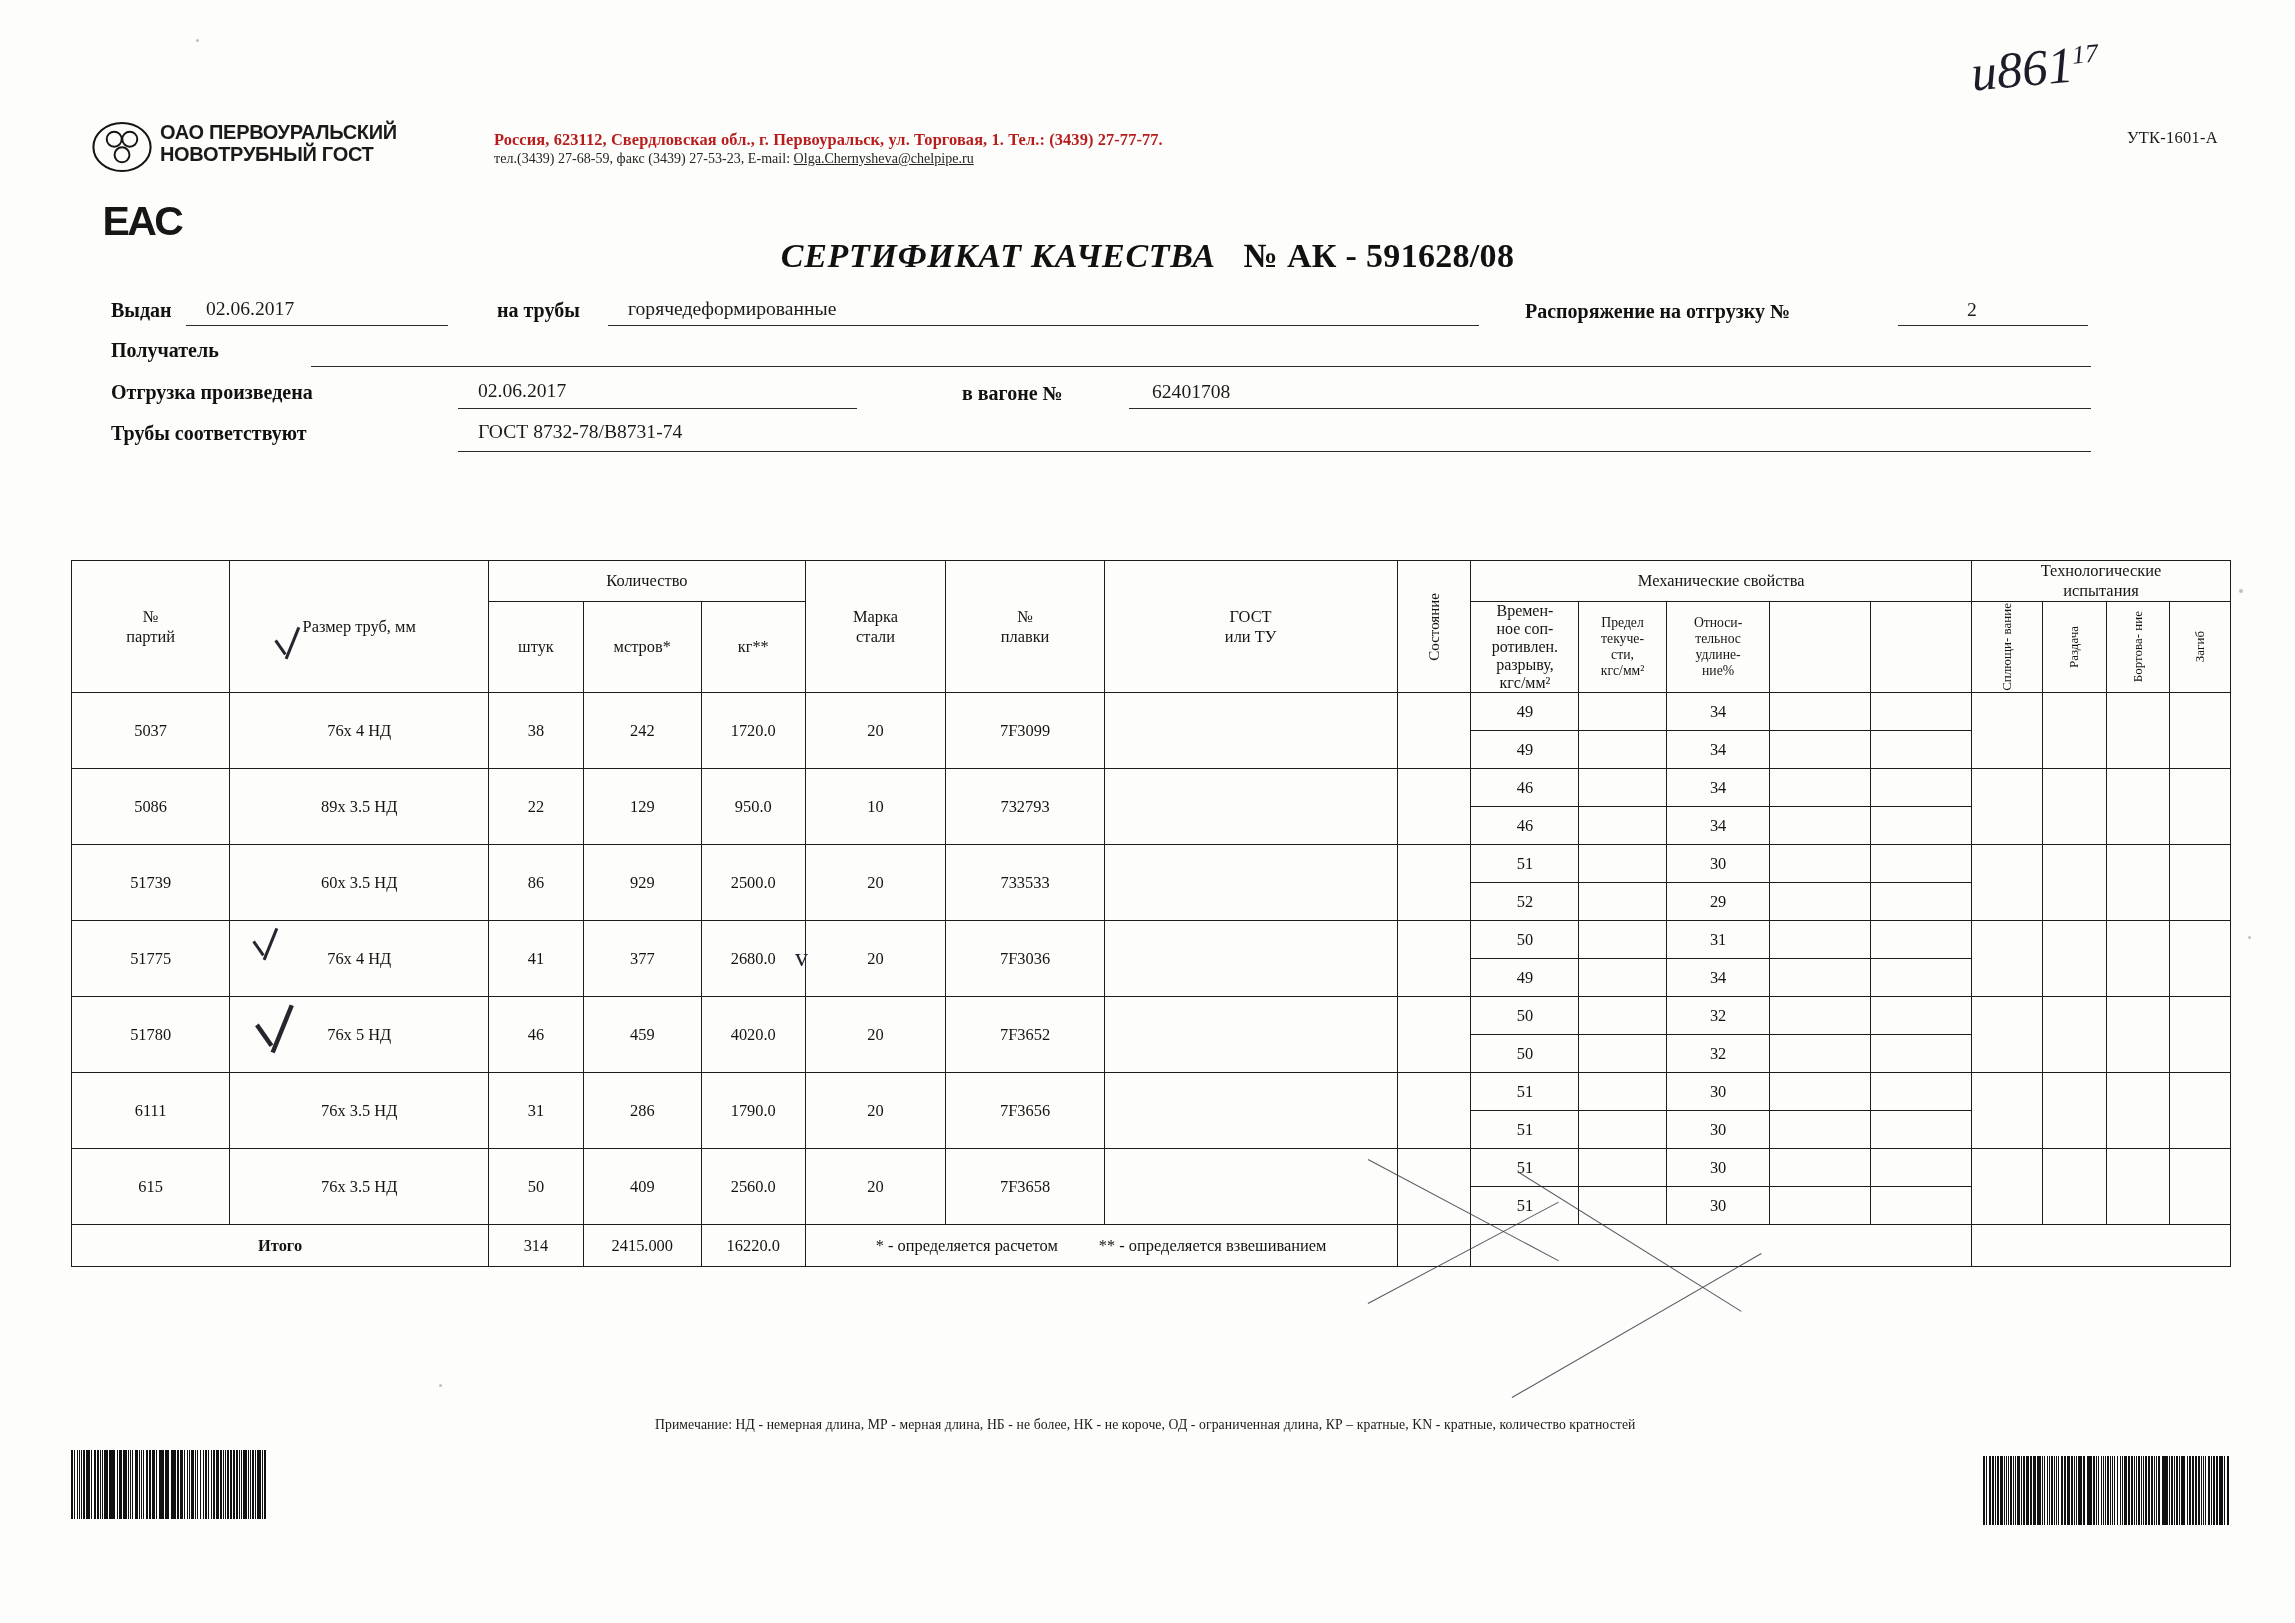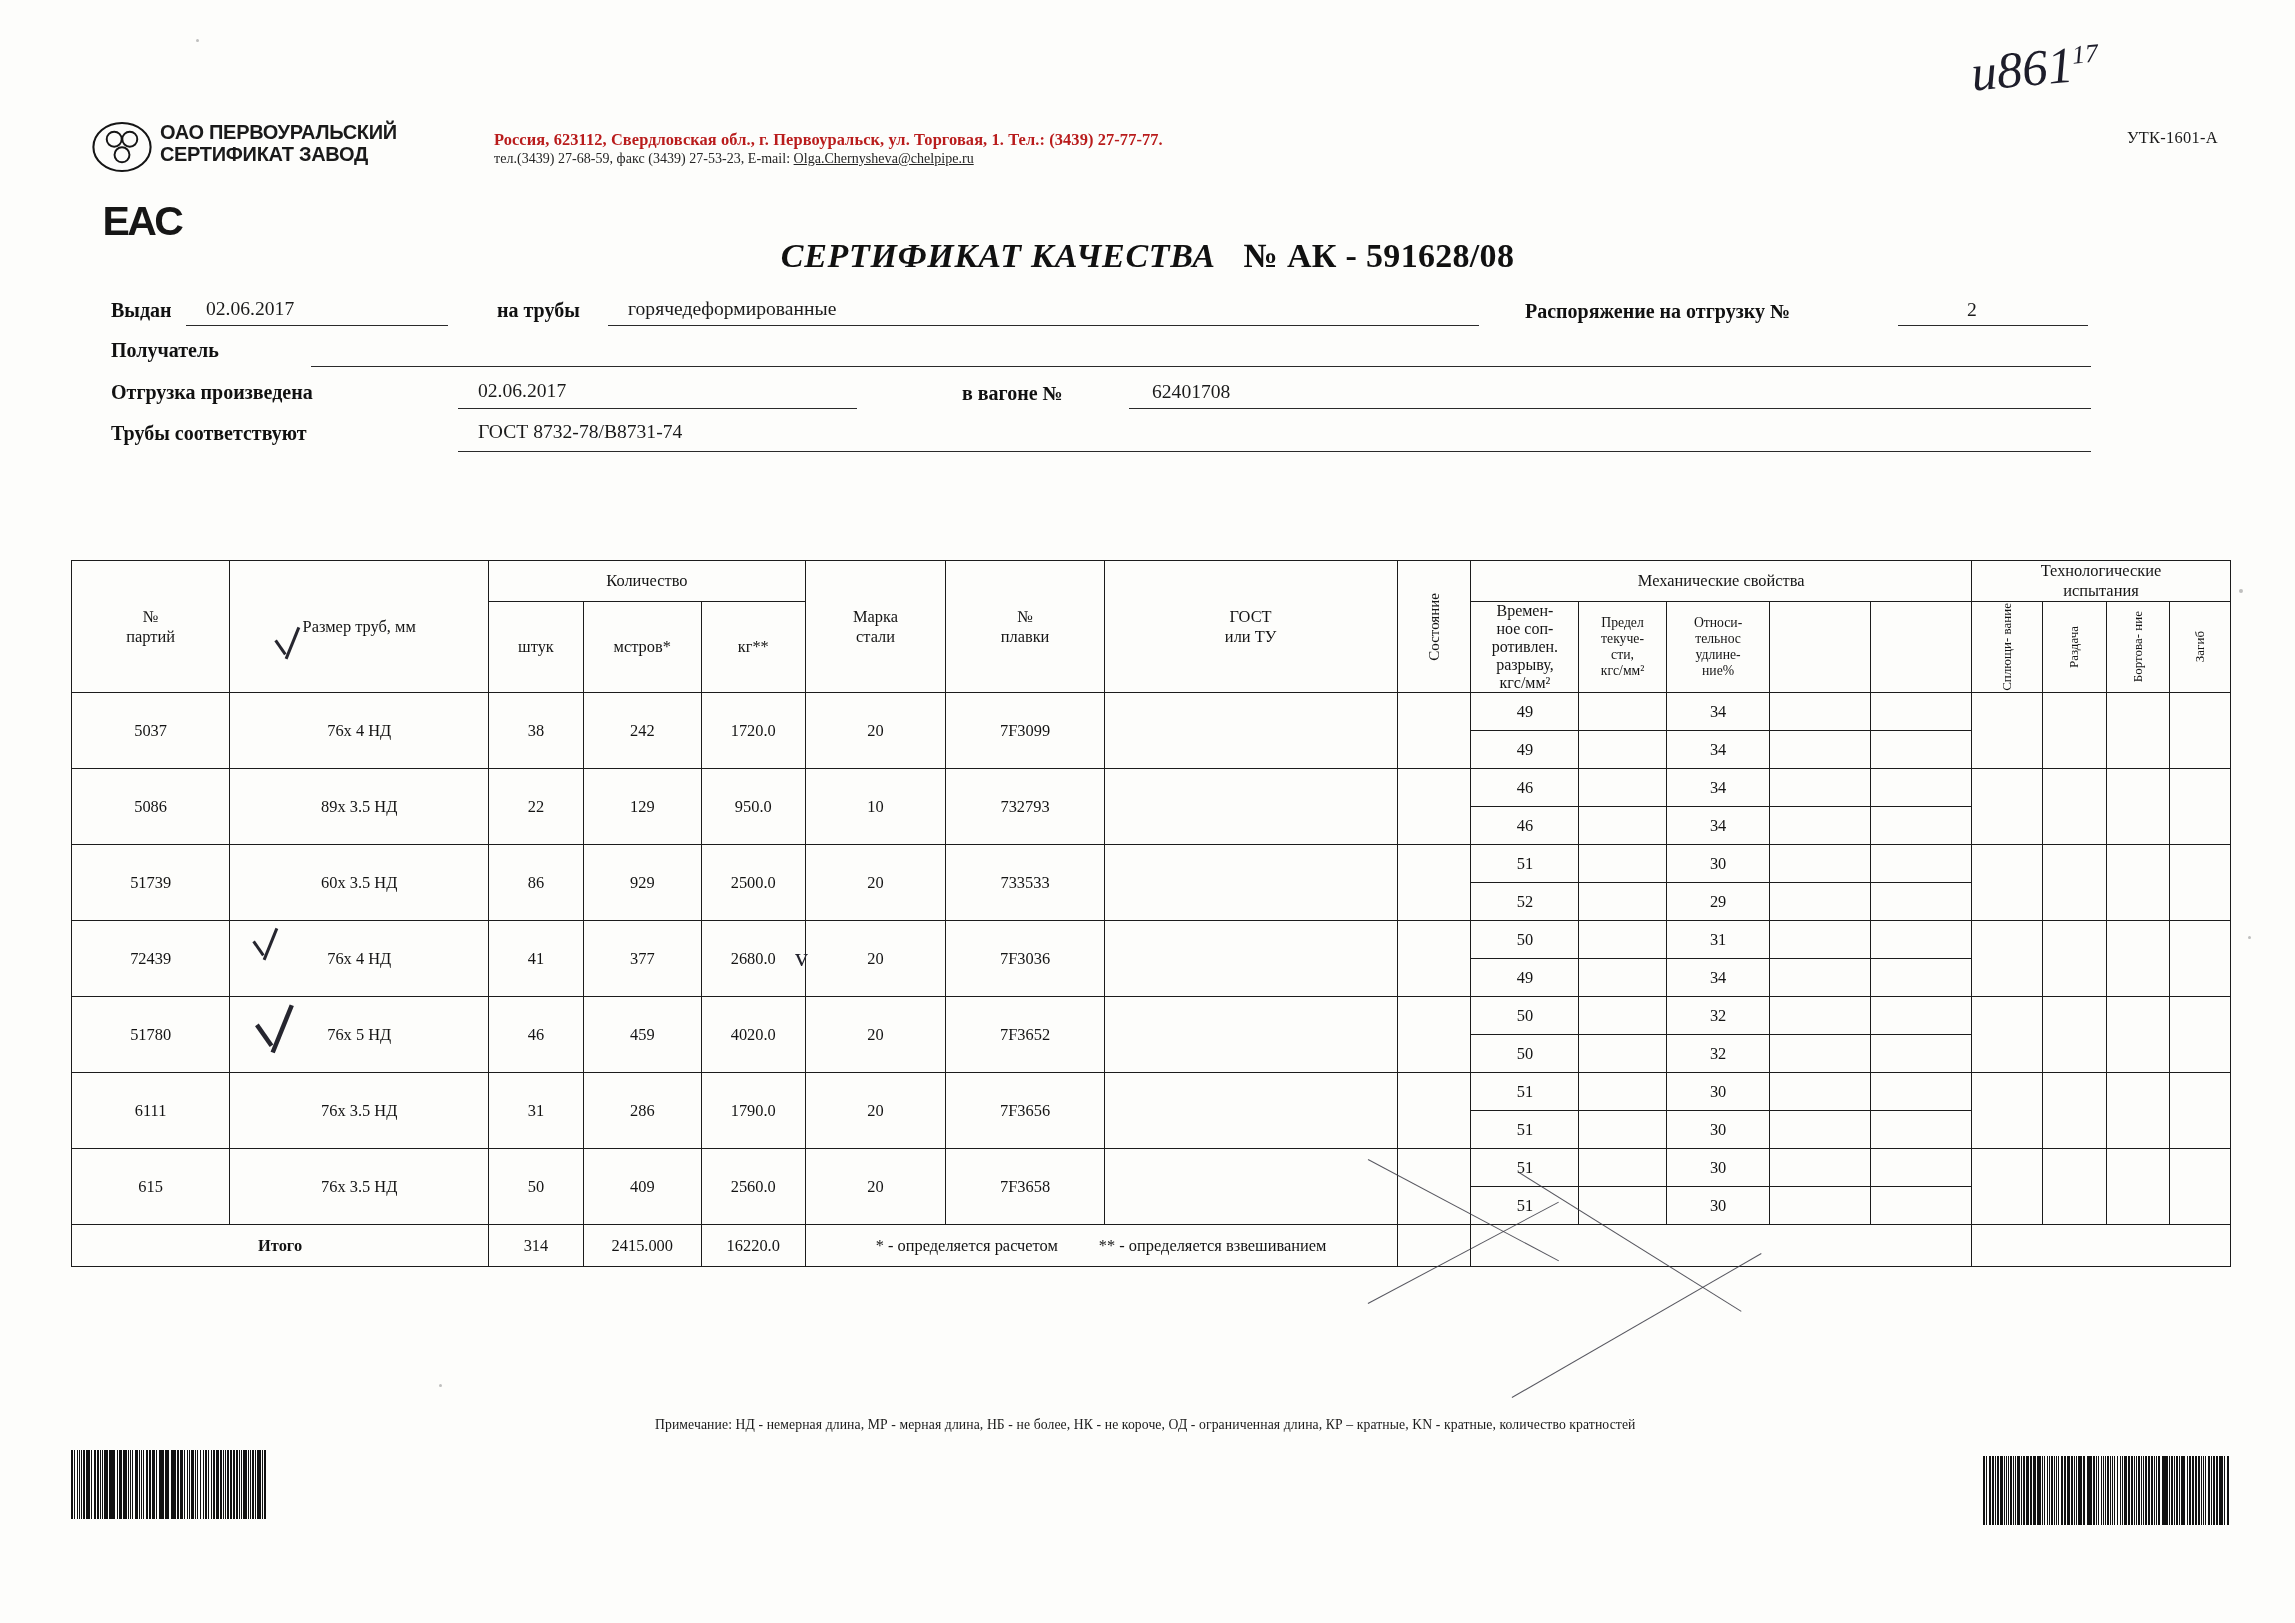--- a/index.html
+++ b/index.html
@@ -280,21 +280,21 @@
       <div class="logo-mark">
         <svg width="60" height="52" viewBox="0 0 92 80">
           <ellipse cx="46" cy="40" rx="44" ry="37" fill="none" stroke="#151515" stroke-width="3.2"></ellipse>
           <circle cx="34" cy="28" r="11.5" fill="none" stroke="#151515" stroke-width="3"></circle>
           <circle cx="58" cy="28" r="11.5" fill="none" stroke="#151515" stroke-width="3"></circle>
           <circle cx="46" cy="52" r="11.5" fill="none" stroke="#151515" stroke-width="3"></circle>
         </svg>
       </div>
       <div class="logo-text">
         <div>ОАО ПЕРВОУРАЛЬСКИЙ</div>
-        <div>СЕРТИФИКАТ ЗАВОД</div>
+        <div>НОВОТРУБНЫЙ ГОСТ</div>
       </div>
     </div>
     <div class="eac">
       <div class="eac-text">ЕAC</div>
     </div>
   </div>
 
   <div class="contact-block">
     <div class="contact-line1">Россия, 623112, Свердловская обл., г. Первоуральск, ул. Торговая, 1. Тел.: (3439) 27-77-77.</div>
     <div class="contact-line">
@@ -540,21 +540,21 @@
             <td class="dcell" rowspan="2"></td>
           </tr>
           <tr>
             <td class="dcell">52</td>
             <td class="dcell"></td>
             <td class="dcell">29</td>
             <td class="dcell"></td>
             <td class="dcell"></td>
           </tr>
           <tr>
-            <td class="dcell" rowspan="2">72439</td>
+            <td class="dcell" rowspan="2">51775</td>
             <td class="dcell" rowspan="2">76х 4 НД</td>
             <td class="dcell" rowspan="2">41</td>
             <td class="dcell" rowspan="2">377</td>
             <td class="dcell" rowspan="2">2680.0</td>
             <td class="dcell" rowspan="2">20</td>
             <td class="dcell" rowspan="2">7F3036</td>
             <td class="dcell" rowspan="2"></td>
             <td class="dcell" rowspan="2"></td>
             <td class="dcell">50</td>
             <td class="dcell"></td>

